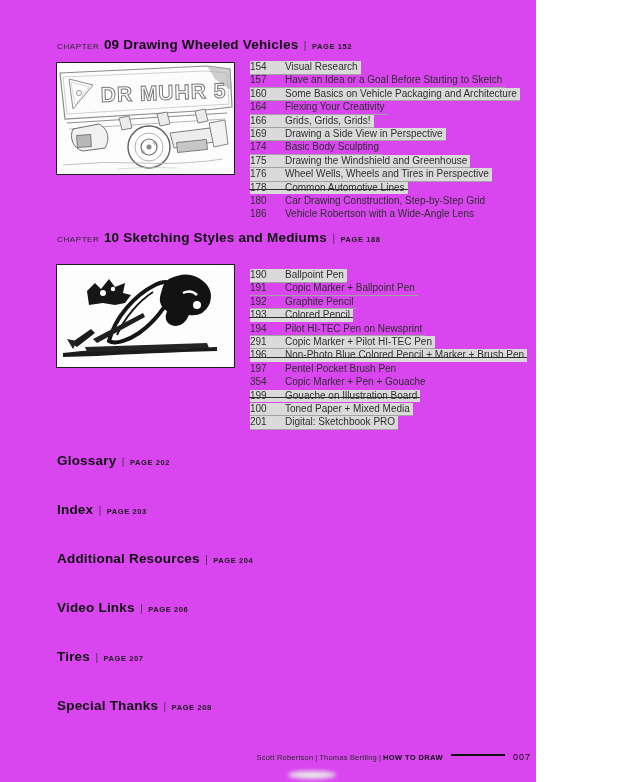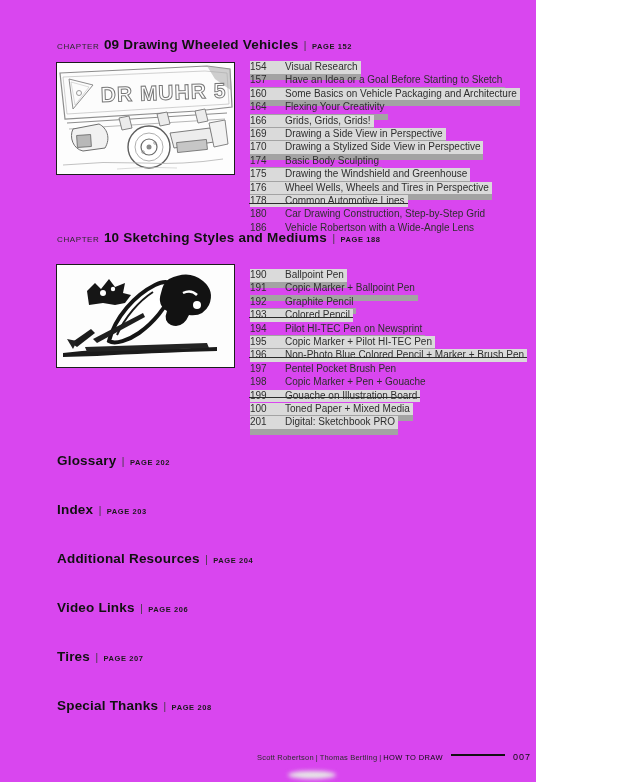--- a/index.html
+++ b/index.html
@@ -16,36 +16,36 @@
   .ch-page   { font-size:7.5px; font-weight:bold; letter-spacing:0.6px; color:#1a1a1a; }
 
   
   .thumb { position:absolute; left:56px; border:1px solid #1c1c1c; background:#fdfdfd; }
   .thumb svg { display:block; }
 
   
   .toc-list { position:absolute; left:250px; width:350px; }
   .toc-row  { height:13.4px; }
   .toc-inner { position:relative; display:inline-block; font-size:10px; line-height:12.5px; color:#2e2e2e; padding-right:3px; }
-  .toc-inner.u { border-bottom:6px solid #a3a3a3; }
+  .toc-inner.u { border-bottom:1px solid #a3a3a3; }
   .toc-inner.strike::after { content:""; position:absolute; left:-1px; right:0; top:62%; border-top:1.2px solid #2b2b2b; }
   .toc-inner.hl { background:#dadada; }
   .toc-num  { display:inline-block; width:35px; }
 
   
   .back-matter { position:absolute; left:57px; top:452px; display:flex; flex-direction:column; gap:31px; }
   .section-heading { white-space:nowrap; line-height:15px; }
   .sec-title { font-size:13.5px; font-weight:bold; color:#111; letter-spacing:0.2px; }
   .sec-page  { font-size:7.5px; font-weight:bold; letter-spacing:0.6px; color:#1a1a1a; }
 
   
   .footer { position:absolute; right:5px; top:746px; white-space:nowrap; text-align:right; }
   .footer-authors { font-size:7.5px; color:#2c2c2c; letter-spacing:0.2px; }
   .footer-pipe { font-size:7.5px; color:#2c2c2c; padding:0 2px; }
-  .footer-book { font-size:7.5px; font-weight:normal; letter-spacing:0.4px; color:#0d0d0d; }
+  .footer-book { font-size:7.5px; font-weight:bold; letter-spacing:0.4px; color:#0d0d0d; }
   .footer-rule { display:inline-block; width:54px; height:2px; background:#111; vertical-align:middle; margin:0 8px 2px 8px; }
   .footer-page { font-size:9px; font-weight:normal; letter-spacing:1px; color:#0d0d0d; }
 
   .smudge { position:absolute; left:288px; top:771px; width:48px; height:8px; background:#e6e6e6; border-radius:50%; filter:blur(2px); }
 </style>
 </head>
 <body>
 
 <div class="page">
 
@@ -86,21 +86,20 @@
     </svg>
   </div>
 
   <div class="toc-list" style="top:56px">
       <div class="toc-row"><span class="toc-inner hl u"><span class="toc-num">154</span><span class="toc-title">Visual Research</span></span></div>
       <div class="toc-row"><span class="toc-inner u"><span class="toc-num">157</span><span class="toc-title">Have an Idea or a Goal Before Starting to Sketch</span></span></div>
       <div class="toc-row"><span class="toc-inner hl u"><span class="toc-num">160</span><span class="toc-title">Some Basics on Vehicle Packaging and Architecture</span></span></div>
       <div class="toc-row"><span class="toc-inner u"><span class="toc-num">164</span><span class="toc-title">Flexing Your Creativity</span></span></div>
       <div class="toc-row"><span class="toc-inner hl u"><span class="toc-num">166</span><span class="toc-title">Grids, Grids, Grids!</span></span></div>
       <div class="toc-row"><span class="toc-inner hl u"><span class="toc-num">169</span><span class="toc-title">Drawing a Side View in Perspective</span></span></div>
-      <div class="toc-row"><span class="toc-inner hl u"><span class="toc-num">170</span><span class="toc-title">Drawing a Stylized Side View in Perspective</span></span></div>
       <div class="toc-row"><span class="toc-inner u"><span class="toc-num">174</span><span class="toc-title">Basic Body Sculpting</span></span></div>
       <div class="toc-row"><span class="toc-inner hl u"><span class="toc-num">175</span><span class="toc-title">Drawing the Windshield and Greenhouse</span></span></div>
       <div class="toc-row"><span class="toc-inner hl u"><span class="toc-num">176</span><span class="toc-title">Wheel Wells, Wheels and Tires in Perspective</span></span></div>
       <div class="toc-row"><span class="toc-inner hl strike"><span class="toc-num">178</span><span class="toc-title">Common Automotive Lines</span></span></div>
       <div class="toc-row"><span class="toc-inner"><span class="toc-num">180</span><span class="toc-title">Car Drawing Construction, Step-by-Step Grid</span></span></div>
       <div class="toc-row"><span class="toc-inner"><span class="toc-num">186</span><span class="toc-title">Vehicle Robertson with a Wide-Angle Lens</span></span></div>
     </div>
 
   <div class="chapter-heading" style="top:228px">
     <span class="ch-label">CHAPTER</span>
@@ -126,24 +125,24 @@
       <path d="M36,74 L86,48 L88,52 L40,78 Z" fill="#1f1f1f"></path>
     </svg>
   </div>
 
   <div class="toc-list" style="top:264px">
       <div class="toc-row"><span class="toc-inner hl u"><span class="toc-num">190</span><span class="toc-title">Ballpoint Pen</span></span></div>
       <div class="toc-row"><span class="toc-inner u"><span class="toc-num">191</span><span class="toc-title">Copic Marker + Ballpoint Pen</span></span></div>
       <div class="toc-row"><span class="toc-inner u"><span class="toc-num">192</span><span class="toc-title">Graphite Pencil</span></span></div>
       <div class="toc-row"><span class="toc-inner hl strike"><span class="toc-num">193</span><span class="toc-title">Colored Pencil</span></span></div>
       <div class="toc-row"><span class="toc-inner u"><span class="toc-num">194</span><span class="toc-title">Pilot HI-TEC Pen on Newsprint</span></span></div>
-      <div class="toc-row"><span class="toc-inner hl u"><span class="toc-num">195</span><span class="toc-title">Copic Marker + Pilot HI-TEC Pen</span></span></div>
+      <div class="toc-row"><span class="toc-inner hl u"><span class="toc-num">291</span><span class="toc-title">Copic Marker + Pilot HI-TEC Pen</span></span></div>
       <div class="toc-row"><span class="toc-inner hl strike"><span class="toc-num">196</span><span class="toc-title">Non-Photo Blue Colored Pencil + Marker + Brush Pen</span></span></div>
       <div class="toc-row"><span class="toc-inner"><span class="toc-num">197</span><span class="toc-title">Pentel Pocket Brush Pen</span></span></div>
-      <div class="toc-row"><span class="toc-inner"><span class="toc-num">198</span><span class="toc-title">Copic Marker + Pen + Gouache</span></span></div>
+      <div class="toc-row"><span class="toc-inner"><span class="toc-num">354</span><span class="toc-title">Copic Marker + Pen + Gouache</span></span></div>
       <div class="toc-row"><span class="toc-inner hl strike"><span class="toc-num">199</span><span class="toc-title">Gouache on Illustration Board</span></span></div>
       <div class="toc-row"><span class="toc-inner hl u"><span class="toc-num">100</span><span class="toc-title">Toned Paper + Mixed Media</span></span></div>
       <div class="toc-row"><span class="toc-inner hl u"><span class="toc-num">201</span><span class="toc-title">Digital: Sketchbook PRO</span></span></div>
     </div>
 
   <div class="back-matter">
       <div class="section-heading"><span class="sec-title">Glossary</span> <span class="pipe">|</span> <span class="sec-page">PAGE 202</span></div>
       <div class="section-heading"><span class="sec-title">Index</span> <span class="pipe">|</span> <span class="sec-page">PAGE 203</span></div>
       <div class="section-heading"><span class="sec-title">Additional Resources</span> <span class="pipe">|</span> <span class="sec-page">PAGE 204</span></div>
       <div class="section-heading"><span class="sec-title">Video Links</span> <span class="pipe">|</span> <span class="sec-page">PAGE 206</span></div>

